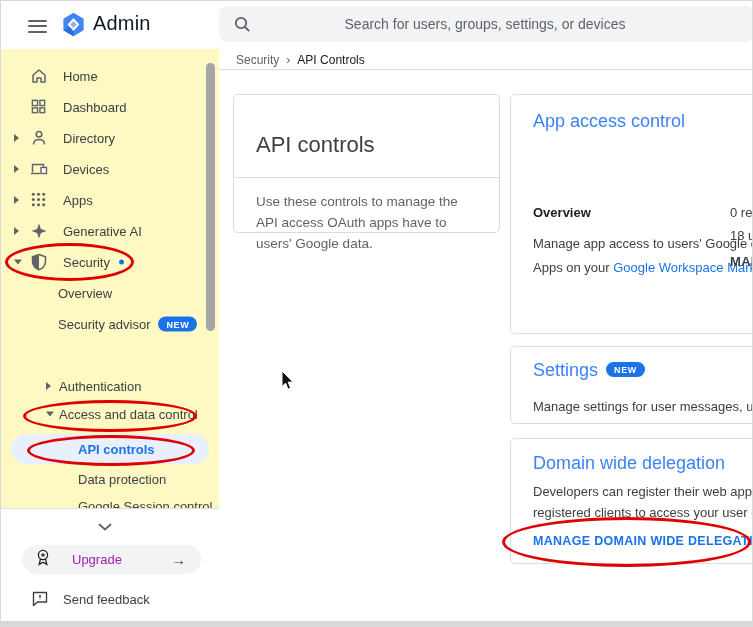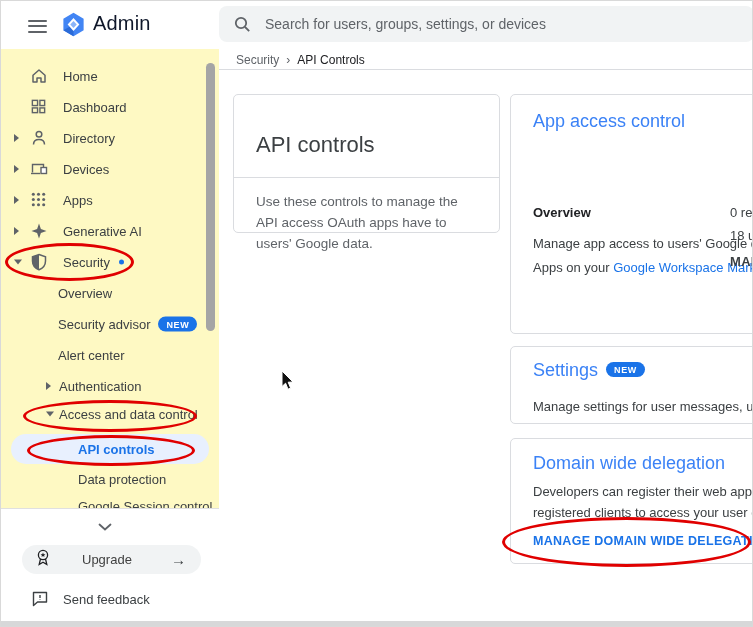--- a/index.html
+++ b/index.html
@@ -10,21 +10,21 @@
   
   .topbar { position:absolute; left:0; top:0; width:753px; height:48px; background:#fff; z-index:5; }
   .hamburger { position:absolute; left:27px; top:15px; width:19px; height:17px; cursor:pointer; }
   .hamburger span { display:block; height:2px; background:#5f6368; margin-top:3.5px; border-radius:1px; }
   .logo { position:absolute; left:59px; top:10px; }
   .app-title { position:absolute; left:92px; top:11px; font-size:20px; color:#0f172a; letter-spacing:.2px; }
   .searchbar { position:absolute; left:218px; top:5px; width:535px; height:36px; background:#f1f3f4;
                border-radius:8px; display:flex; align-items:center; }
   .searchbar svg { margin-left:14px; }
   .searchbar input { border:none; outline:none; background:transparent; font-family:inherit;
-                     font-size:14px; color:#b91c1c; margin-left:14px; width:440px; }
+                     font-size:14px; color:#b91c1c; margin-left:14px; width:440px;text-align:center; }
   .searchbar input::placeholder { color:#5f6368; opacity:1; }
 
   
   .side-scroll { position:absolute; left:0; top:48px; width:218px; height:460px; overflow:hidden;
                  border-bottom:1px solid #e0e0e0; background:#fef9c3; }
   .srow { position:absolute; left:0; width:218px; height:30px; cursor:pointer; }
   .srow .lbl { position:absolute; top:50%; transform:translateY(-50%); font-size:13px; color:#3c4043; white-space:nowrap; }
   .lbl.l1 { left:62px; }
   .lbl.l2a { left:57px; }
   .lbl.l2b { left:58px; }
@@ -39,21 +39,21 @@
   .dot { display:inline-block; width:5px; height:5px; border-radius:50%; background:#1a73e8;
          vertical-align:middle; margin-left:9px; margin-top:-2px; }
   .new-badge { display:inline-block; background:#1a73e8; color:#fff; font-size:9px; font-weight:bold;
                letter-spacing:.6px; padding:3px 8px 2px; border-radius:9px; margin-left:8px; vertical-align:1px; }
   .scrollbar-v { position:absolute; left:205px; top:62px; width:9px; height:268px; background:#a5a5a5;
                  border-radius:5px; z-index:6; }
   .chev-down { position:absolute; left:97px; top:516px; cursor:pointer; }
   .upgrade { position:absolute; left:21px; top:544px; width:179px; height:29px; background:#f1f3f4;
              border-radius:15px; display:flex; align-items:center; cursor:pointer; }
   .upgrade .icon { margin-left:13px; }
-  .upgrade .ulbl { font-size:13px; color:#404040; margin-left:31px; }
+  .upgrade .ulbl { font-size:13px; color:#a21caf; margin-left:21px; }
   .upgrade .arr { position:absolute; right:15px; font-size:15px; color:#3c4043; }
   .feedback { position:absolute; left:0; top:586px; width:218px; height:26px; cursor:pointer; }
   .feedback .icon { position:absolute; left:30px; top:3px; }
   .feedback .lbl { position:absolute; left:62px; top:5px; font-size:13px; color:#3c4043; }
 
   
   .crumb { position:absolute; left:235px; top:52px; font-size:12px; color:#5f6368; z-index:4;text-align:right; }
   .crumb .sep { margin:0 7px; color:#5f6368; }
   .crumb .cur { color:#202124; }
   .crumb-rule { position:absolute; left:218px; top:68px; width:535px; height:1px; background:#dadce0; }
@@ -211,23 +211,20 @@
     </div>
 
     <div class="srow" style="top:229px">
       <span class="lbl l2a">Overview</span>
     </div>
 
     <div class="srow" style="top:260px">
       <span class="lbl l2a"><span>Security advisor</span><span class="new-badge">NEW</span></span>
     </div>
 
-    <div class="srow" style="top:291px">
-      <span class="lbl l2a">Alert center</span>
-    </div>
 
     <div class="srow" style="top:322px">
       <span class="tri r p2"></span>
       <span class="lbl l2b">Authentication</span>
     </div>
 
     <div class="srow" style="top:350px">
       <span class="tri d p2"></span>
       <span class="lbl l2b">Access and data control</span>
     </div>

